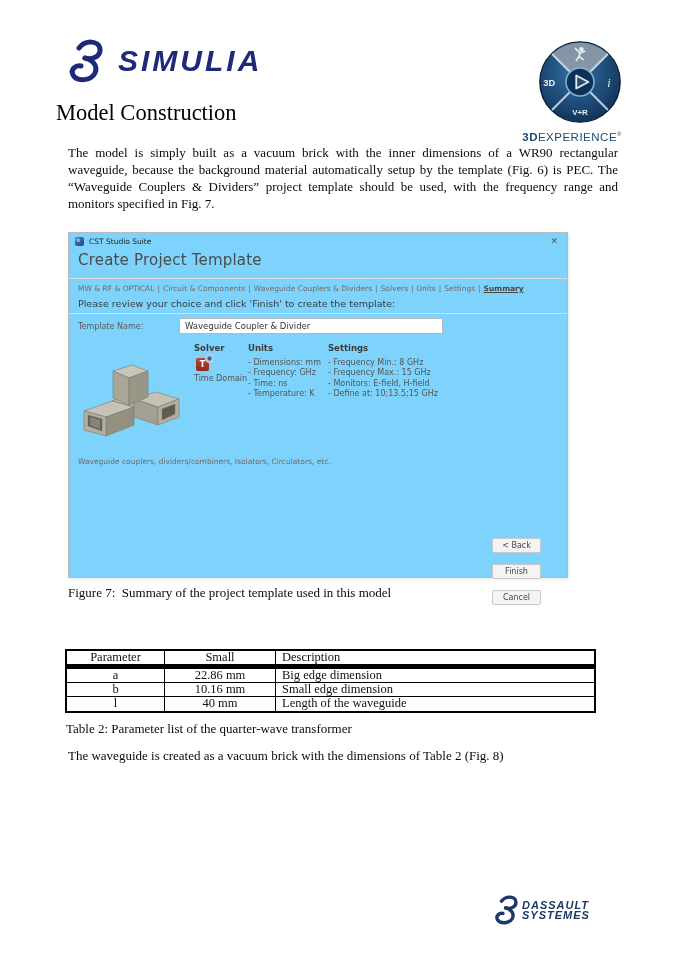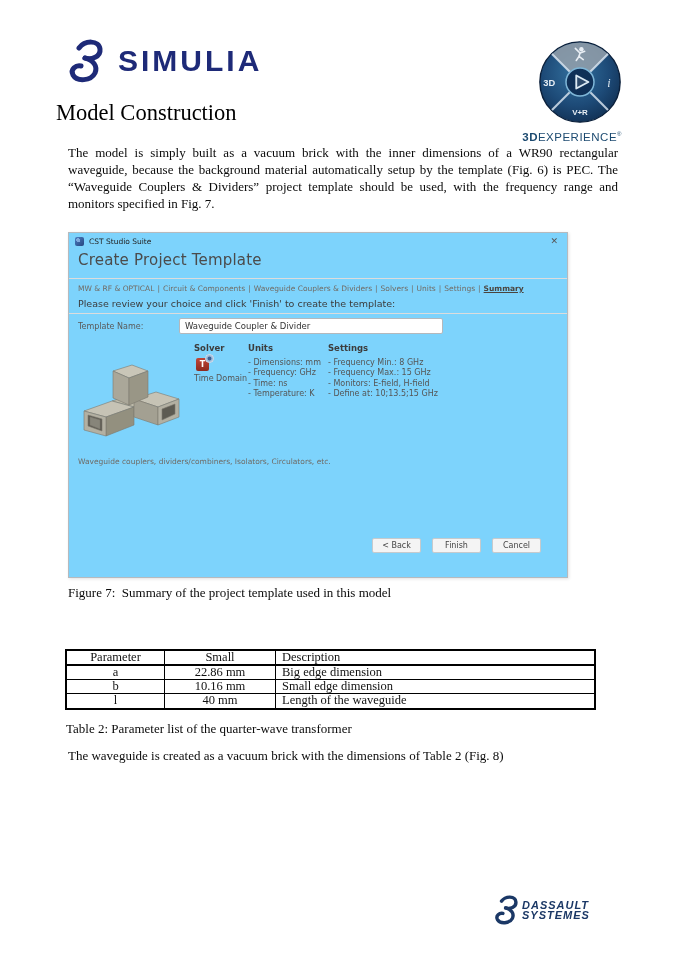--- a/index.html
+++ b/index.html
@@ -7,21 +7,21 @@
     position:relative; width:678px; height:960px; background:#ffffff;
     font-family:"Liberation Serif","DejaVu Serif",serif; color:#111;
     overflow:hidden;
   }
   .abs { position:absolute; }
 
   
   .simulia { left:64px; top:38px; display:flex; align-items:center; gap:8px; }
   .simulia-word {
     font-family:"Liberation Sans","DejaVu Sans",sans-serif;
-    font-weight:bold; font-size:30px; letter-spacing:3px;
+    font-weight:bold; font-style:italic; font-size:30px; letter-spacing:3px;
     color:#1e2a78;
   }
   .exp-logo { left:506px; top:40px; width:116px; text-align:right; }
   .exp-word {
     margin-top:3px; font-family:"Liberation Sans","DejaVu Sans",sans-serif;
     font-size:11.5px; letter-spacing:.5px; color:#1c4a70; white-space:nowrap;
   }
   .exp-word .b3d { font-weight:bold; }
   .exp-word sup { font-size:6px; }
 
@@ -37,21 +37,21 @@
 
   
   .param-table {
     left:65px; top:649px; border-collapse:collapse; border:2px solid #000;
     font-size:12.5px; table-layout:fixed;
   }
   .param-table th, .param-table td {
     border:1px solid #000; padding:0 6px; height:13px; line-height:1.05;
     font-weight:normal;
   }
-  .param-table th { border-bottom:2px solid #000000; }
+  .param-table th { border-bottom:5px solid #000000; }
   .col-param { width:85px; text-align:center; }
   .col-value { width:98px; text-align:center; }
   .col-desc  { width:306px; text-align:left; }
 
   
   .dialog {
     left:68px; top:232px; width:498px; height:344px; background:#7dd3fc;
     border:1px solid #b6babe; box-shadow:1px 1px 3px rgba(0,0,0,.12);
     font-family:"DejaVu Sans","Liberation Sans",sans-serif; color:#444;
   }
@@ -83,21 +83,21 @@
   .solver-icon {
     position:relative; width:13px; height:13px; border-radius:2px; margin:2px 0 3px 2px;
     background:linear-gradient(180deg,#c14538,#8d2a1f);
     color:#fff; font-size:8px; font-weight:bold; text-align:center; line-height:13px;
   }
   .solver-badge {
     position:absolute; top:-4px; right:-5px; width:7px; height:7px; border-radius:50%;
     background:#3a5f93; border:1px solid #e8eef6; box-shadow:inset 0 0 0 1.5px #9fc0e0;
   }
   .dlg-desc { position:absolute; left:9px; top:224px; font-size:7.5px; color:#6f6a64; }
-  .dlg-buttons { position:absolute; right:26px; top:305px; display:flex; gap:11px; }
+  .dlg-buttons { position:absolute; right:26px; top:305px; display:flex; gap:11px;flex-direction:column; }
   .dlg-btn {
     min-width:49px; height:15px; font-family:inherit; font-size:8px; color:#444;
     background:#f4f4f4; border:1px solid #c6cacd; border-radius:2px;
     line-height:12px; text-align:center; padding:0 8px; cursor:pointer;
   }
 
   
   .ds-footer { left:492px; top:894px; display:flex; align-items:center; }
   .ds-words {
     font-family:"Liberation Sans","DejaVu Sans",sans-serif; font-weight:bold;

